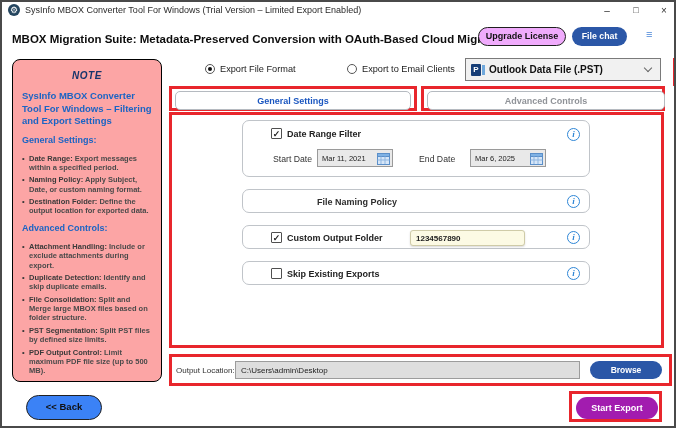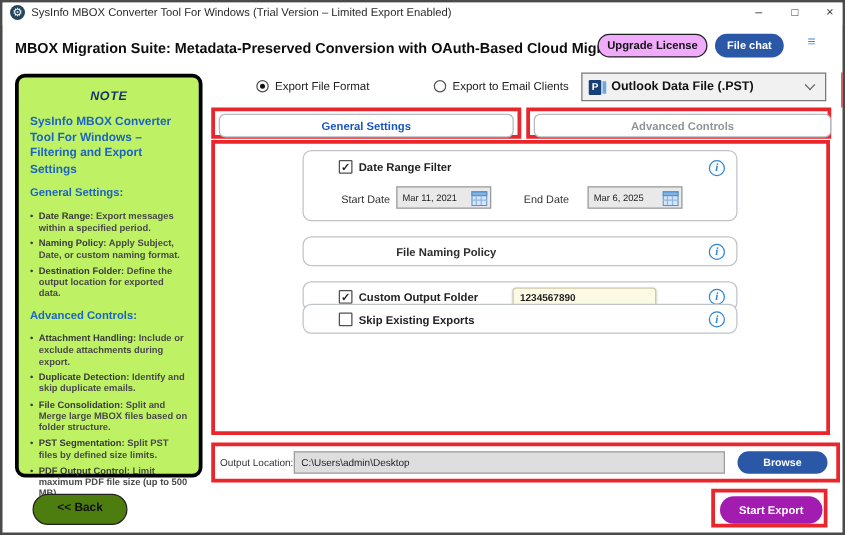--- a/index.html
+++ b/index.html
@@ -34,21 +34,21 @@
   .outlook-icon .tile { position:absolute; left:0; top:0; width:10px; height:12px; background:#173e77;
     color:#fff; font-size:8px; font-weight:bold; text-align:center; line-height:12px; border-radius:1px; }
   .outlook-icon .strip { position:absolute; right:0; top:1px; width:3px; height:10px; background:#6fa8dc; }
   .format-select .val { position:absolute; left:23px; top:5px; font-size:10px; font-weight:bold; color:#111; white-space:nowrap; }
   .chev { position:absolute; width:6px; height:6px; border-right:1.5px solid #666; border-bottom:1.5px solid #666;
     transform:rotate(45deg); }
   .format-select .chev { right:9px; top:6px; }
   .red-sliver { position:absolute; left:671px; top:56px; width:4px; height:28px; background:#e8262c; }
   
   .sidebar { position:absolute; left:10px; top:57px; width:150px; height:323px;
-    border:3px solid #000000; border-radius:8px; background:#bef264; padding:10px 9px 6px 9px; }
+    border:1px solid #000000; border-radius:8px; background:#fca5a5; padding:10px 9px 6px 9px; }
   .note-title { text-align:center; font-size:10px; font-weight:bold; font-style:italic; color:#16346b; letter-spacing:0.5px; }
   .sb-subtitle { margin-top:9px; font-size:9.5px; font-weight:bold; color:#1b64c4; line-height:1.32; }
   .sb-heading { margin-top:7px; font-size:9px; font-weight:bold; color:#1b64c4; }
   .sb-list { list-style:none; margin-top:9px; }
   .sb-list li { position:relative; padding-left:7px; margin-top:3px; font-size:7.5px; line-height:1.25;
     color:#3a3a3a; font-weight:bold; }
   .sb-list li::before { content:"•"; position:absolute; left:0; top:0; color:#3a3a3a; }
   .sb-list .rest { color:#4a4a4a; }
   
   .redbox { position:absolute; border:3px solid #e8262c; background:transparent; }
@@ -60,21 +60,21 @@
   
   .tab { position:absolute; left:3px; top:2px; height:19px; background:#fff; border:1px solid #b5bac0;
     border-radius:5px; text-align:center; font-size:9px; font-weight:bold; line-height:18px; cursor:pointer; }
   .rb-tab1 .tab { width:236px; color:#1a56c0; }
   .rb-tab2 .tab { width:238px; color:#909398; }
   
   .card { position:absolute; left:70px; width:348px; background:#fff; border:1px solid #c0c4c9; border-radius:7px; }
   .card-1 { top:5px;  height:57px; }
   .card-2 { top:74px;  height:24px; }
   .card-3 { top:110px; height:24px; }
-  .card-4 { top:128px; height:24px;padding-left:41px; }
+  .card-4 { top:146px; height:24px;padding-left:41px; }
   .checkbox { position:absolute; width:11px; height:11px; border:1px solid #4f4f4f; border-radius:1px;
     background:#fff; font-size:9px; line-height:10px; text-align:center; color:#1c1c1c; font-weight:bold; cursor:pointer; }
   .card-label { position:absolute; font-size:9px; font-weight:bold; color:#222; white-space:nowrap; }
   .card-label.plain { font-weight:bold; color:#2e2e2e; }
   .info-icon { position:absolute; right:9px; width:13px; height:13px; border:1.5px solid #2e86d6; border-radius:50%;
     color:#2e86d6; font-size:9px; font-weight:bold; text-align:center; line-height:11px; font-family:"Liberation Serif", serif;
     font-style:italic; cursor:pointer; }
   .date-label { position:absolute; font-size:8.7px; color:#333; }
   .date-input { position:absolute; top:28px; width:76px; height:18px; background:#e9e9e9; border:1px solid #9a9a9a; cursor:pointer; }
   .date-input .dval { position:absolute; left:4px; top:4px; font-size:7.5px; color:#222; white-space:nowrap; }
@@ -87,21 +87,21 @@
     border:1px solid #cfcba8; border-radius:3px; box-shadow:0 1px 2px rgba(0,0,0,0.15);
     font-size:8px; font-weight:bold; color:#222; padding:0 0 0 5px; font-family:"Liberation Sans", sans-serif; }
   
   .out-label { position:absolute; left:4px; top:9px; font-size:8px; color:#333; white-space:nowrap; }
   .out-input { position:absolute; left:63px; top:4px; width:345px; height:18px; background:#dedede;
     border:1px solid #9c9c9c; font-size:8px; color:#222; padding-left:5px; font-family:"Liberation Sans", sans-serif; }
   .browse-btn { position:absolute; left:418px; top:4px; width:72px; height:18px; background:#2b57a7;
     border-radius:9px; color:#fff; font-size:8.5px; font-weight:bold; text-align:center; line-height:18px; cursor:pointer; }
   
   .back-btn { position:absolute; left:24px; top:393px; width:76px; height:25px; border:1.6px solid #222;
-    border-radius:13px; background:#4d7c0f; font-size:9.5px; font-weight:bold; color:#111; text-align:center;
+    border-radius:13px; background:#3b82f6; font-size:9.5px; font-weight:bold; color:#111; text-align:center;
     line-height:22px; cursor:pointer; }
   .start-btn { position:absolute; left:4px; top:3px; width:82px; height:22px; background:#a21caf;
     border-radius:11px; color:#fff; font-size:9px; font-weight:bold; text-align:center; line-height:22px; cursor:pointer; }
 </style>
 </head>
 <body>
 
 <div class="window">
 
   <div class="titlebar">

